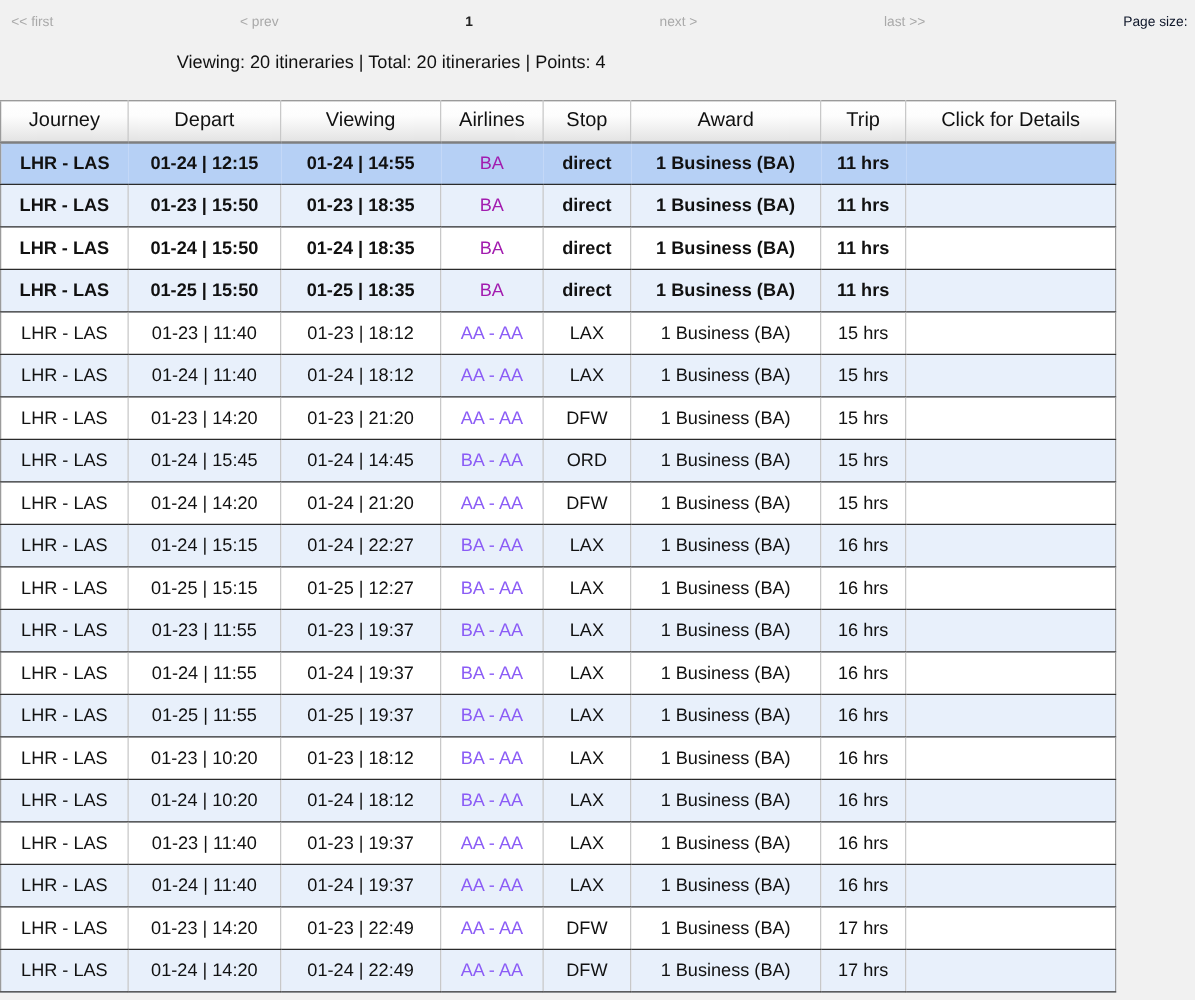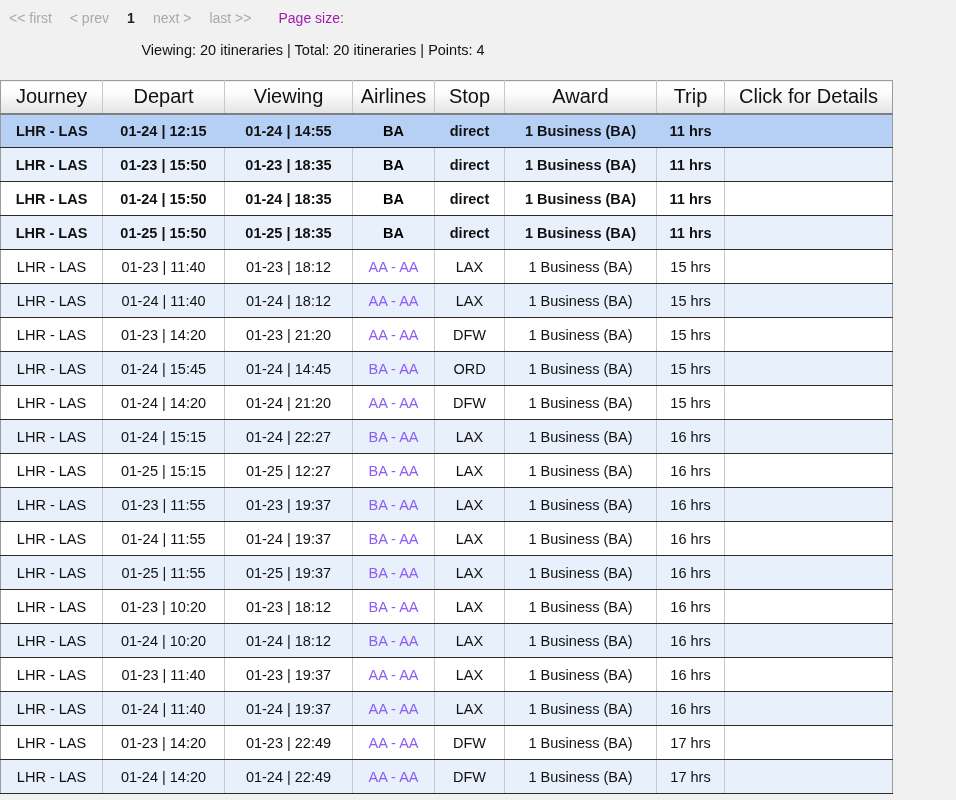--- a/index.html
+++ b/index.html
@@ -22,37 +22,37 @@
 
   
   .pager-bar {
     position: absolute;
     top: 0;
     left: 0;
     width: 956px;
     height: 36px;
     display: flex;
     align-items: center;
-    justify-content: flex-start;
+    justify-content: space-between;
     padding-right: 6px;
-    font-size: 14px;
+    font-size: 11px;
   }
   .pager-link {
     color: #a9a9a9;
     margin: 0 9px;
     text-decoration: none;
     white-space: nowrap;
   }
   .pager-current {
     color: #222;
     font-weight: bold;
     margin: 0 9px;
   }
   .pager-label {
-    color: #a21caf;
+    color: #0f172a;
     margin-left: 18px;
     white-space: nowrap;
   }
 
   
   .summary {
     position: absolute;
     top: 42px;
     left: 0;
     width: 836px;
@@ -76,21 +76,21 @@
     background: #fff;
     border-left: 1px solid #9b9b9b;
     border-right: 1px solid #9b9b9b;
   }
   table.results th {
     background-image: linear-gradient(to bottom, #ffffff 0%, #fdfdfd 35%, #e3e3e3 100%);
     border-right: 1px solid #c8c8c8;
     border-bottom: 2px solid #7f7f7f;
     border-top: 1px solid #9b9b9b;
     font-weight: normal;
-    font-size: 20px;
+    font-size: 16px;
     color: #111;
     height: 33px;
     padding: 0 6px;
     text-align: center;
     white-space: nowrap;
   }
   table.results th:last-child { border-right: none; }
 
   table.results td {
     border-right: 1px solid #c8c8c8;
@@ -105,21 +105,21 @@
   table.results td:last-child { border-right: none; }
 
   tr.row-white td { background: #ffffff; }
   tr.row-alt   td { background: #e8f0fb; }
   tr.row-sel   td { background: #b6d0f5; border-right: none; }
 
   tr.row-bold td { font-weight: bold; }
 
   td.cell-details { text-align: left; }
   .airline { color: #8b5cf6; }
-  tr.row-bold .airline { color: #000000; font-weight: bold; margin-top: 12px; }
+  tr.row-bold .airline { color: #a21caf; font-weight: normal; margin-top: 12px; }
 </style>
 </head>
 <body>
 
 <div id="page">
 
   <div class="pager-bar">
     <a class="pager-link" href="#">&lt;&lt; first</a>
     <a class="pager-link" href="#">&lt; prev</a>
     <span class="pager-current">1</span>

